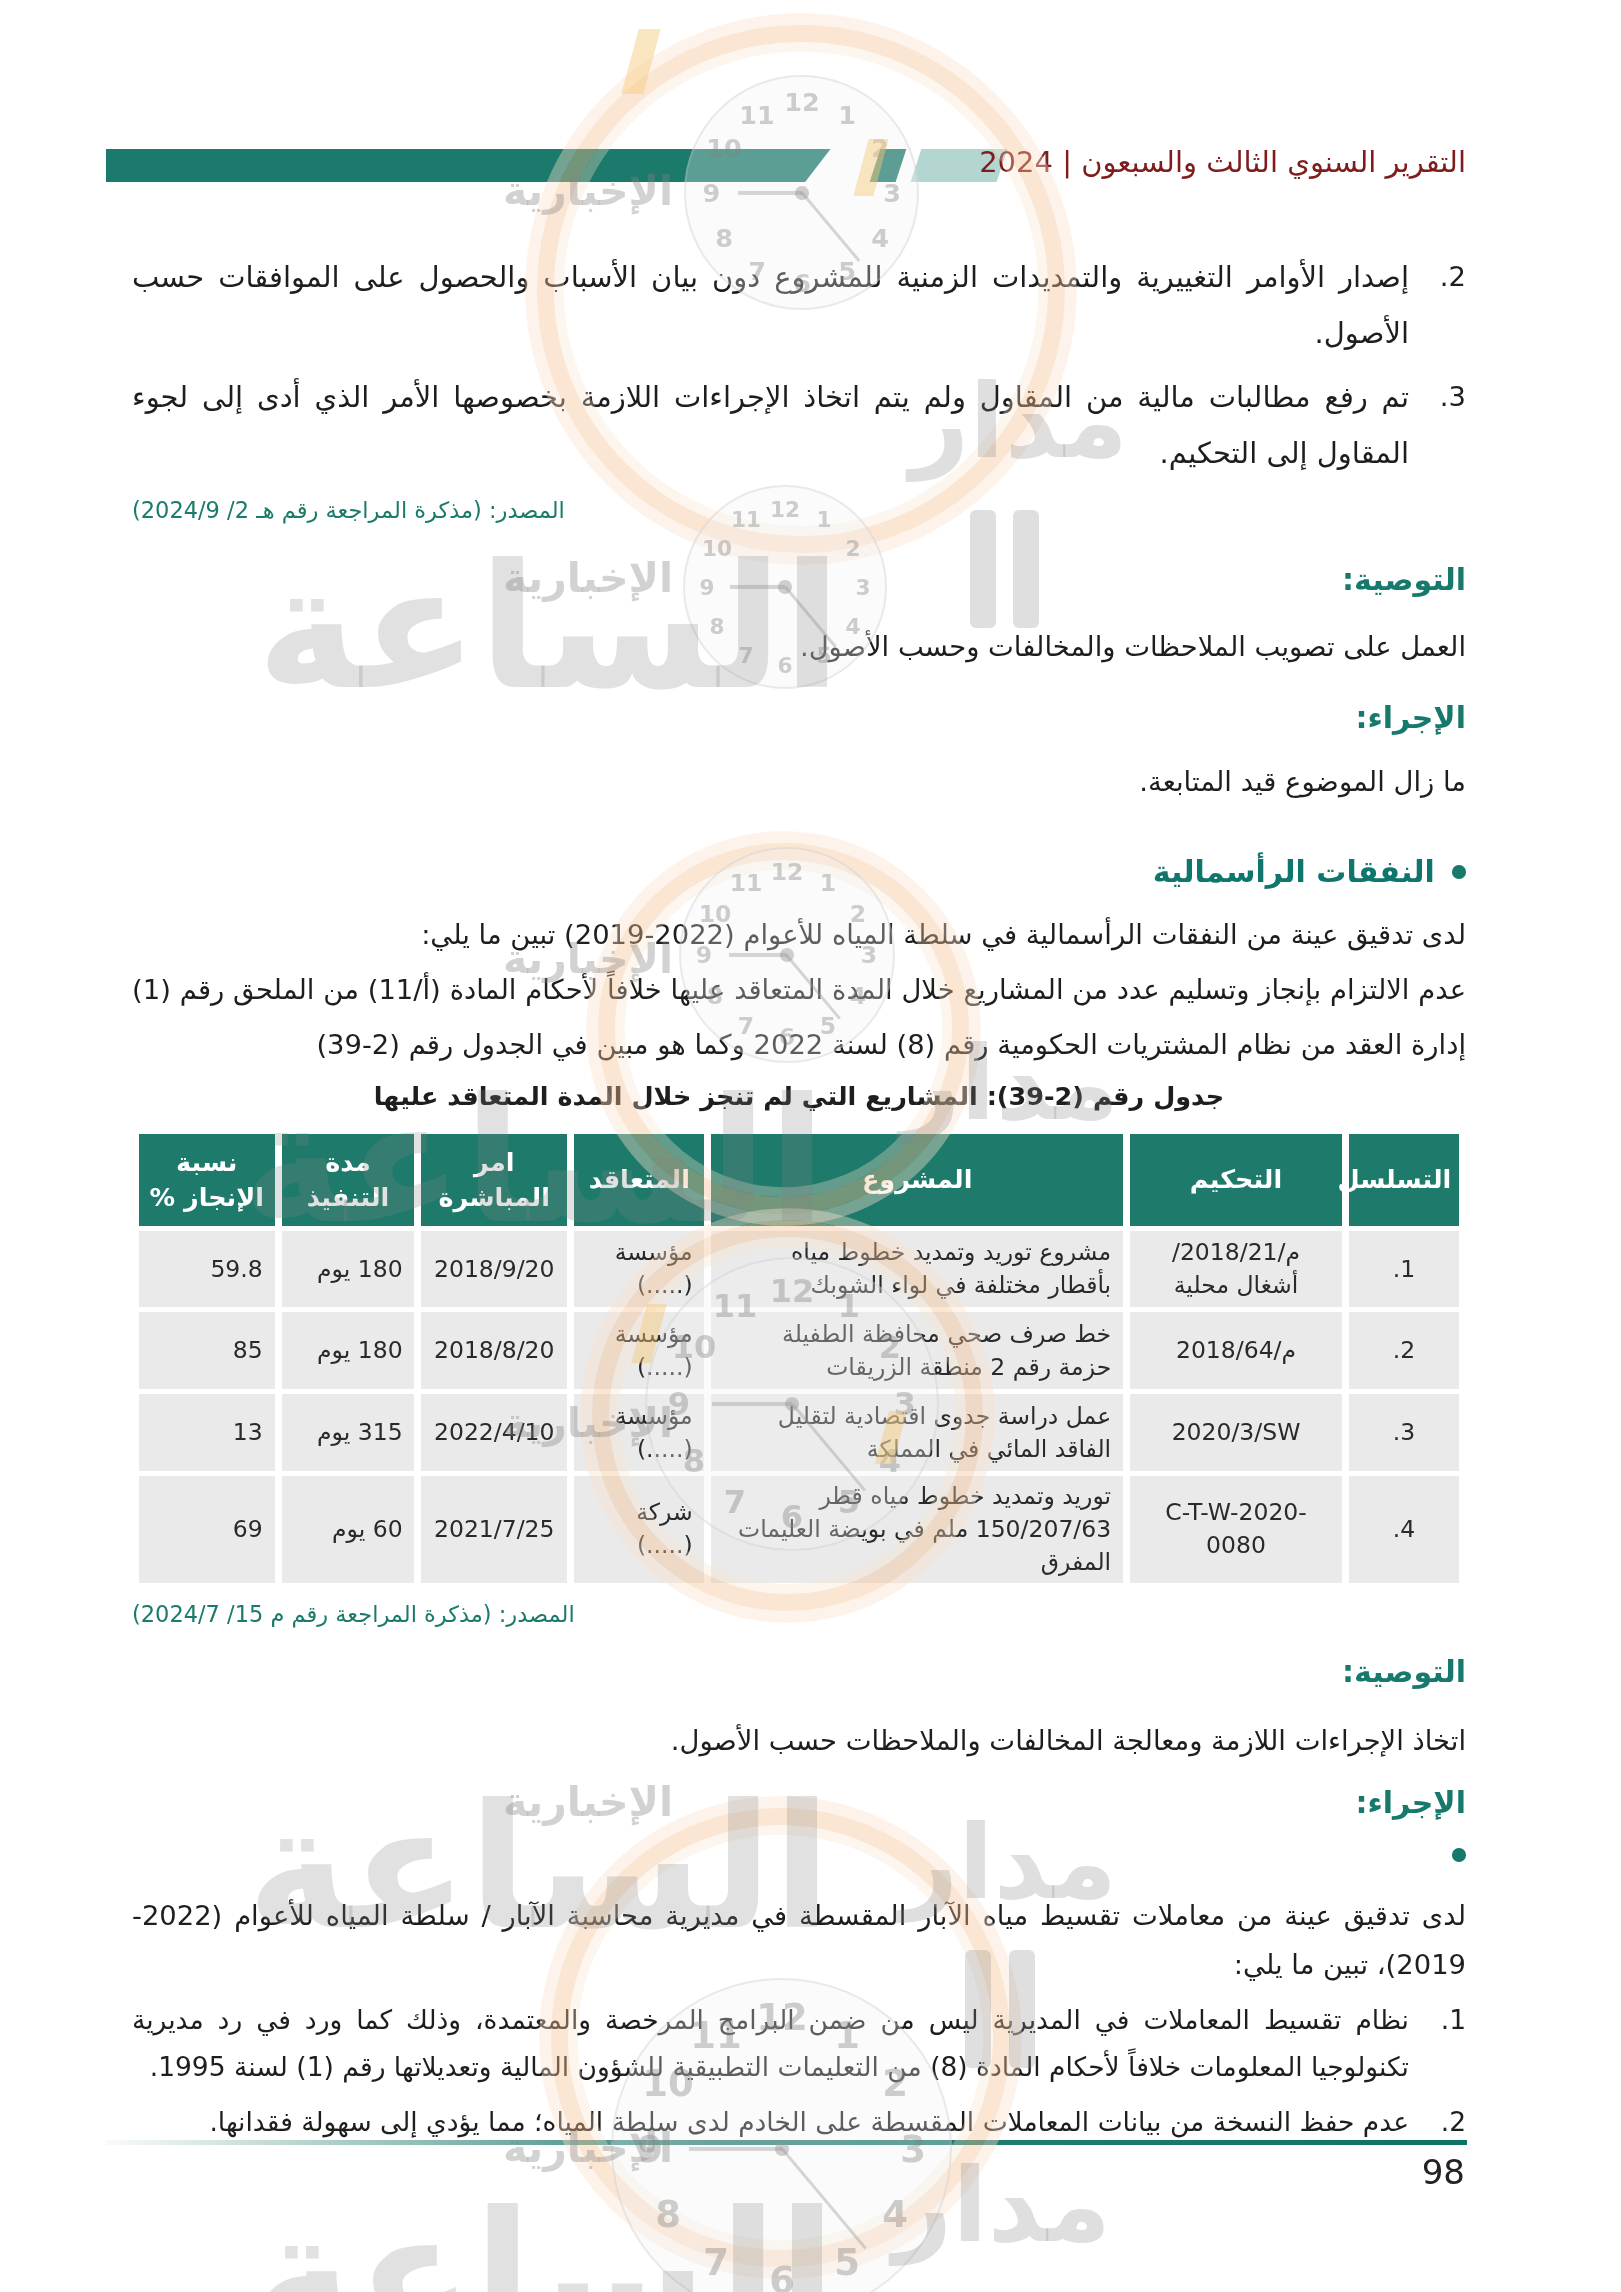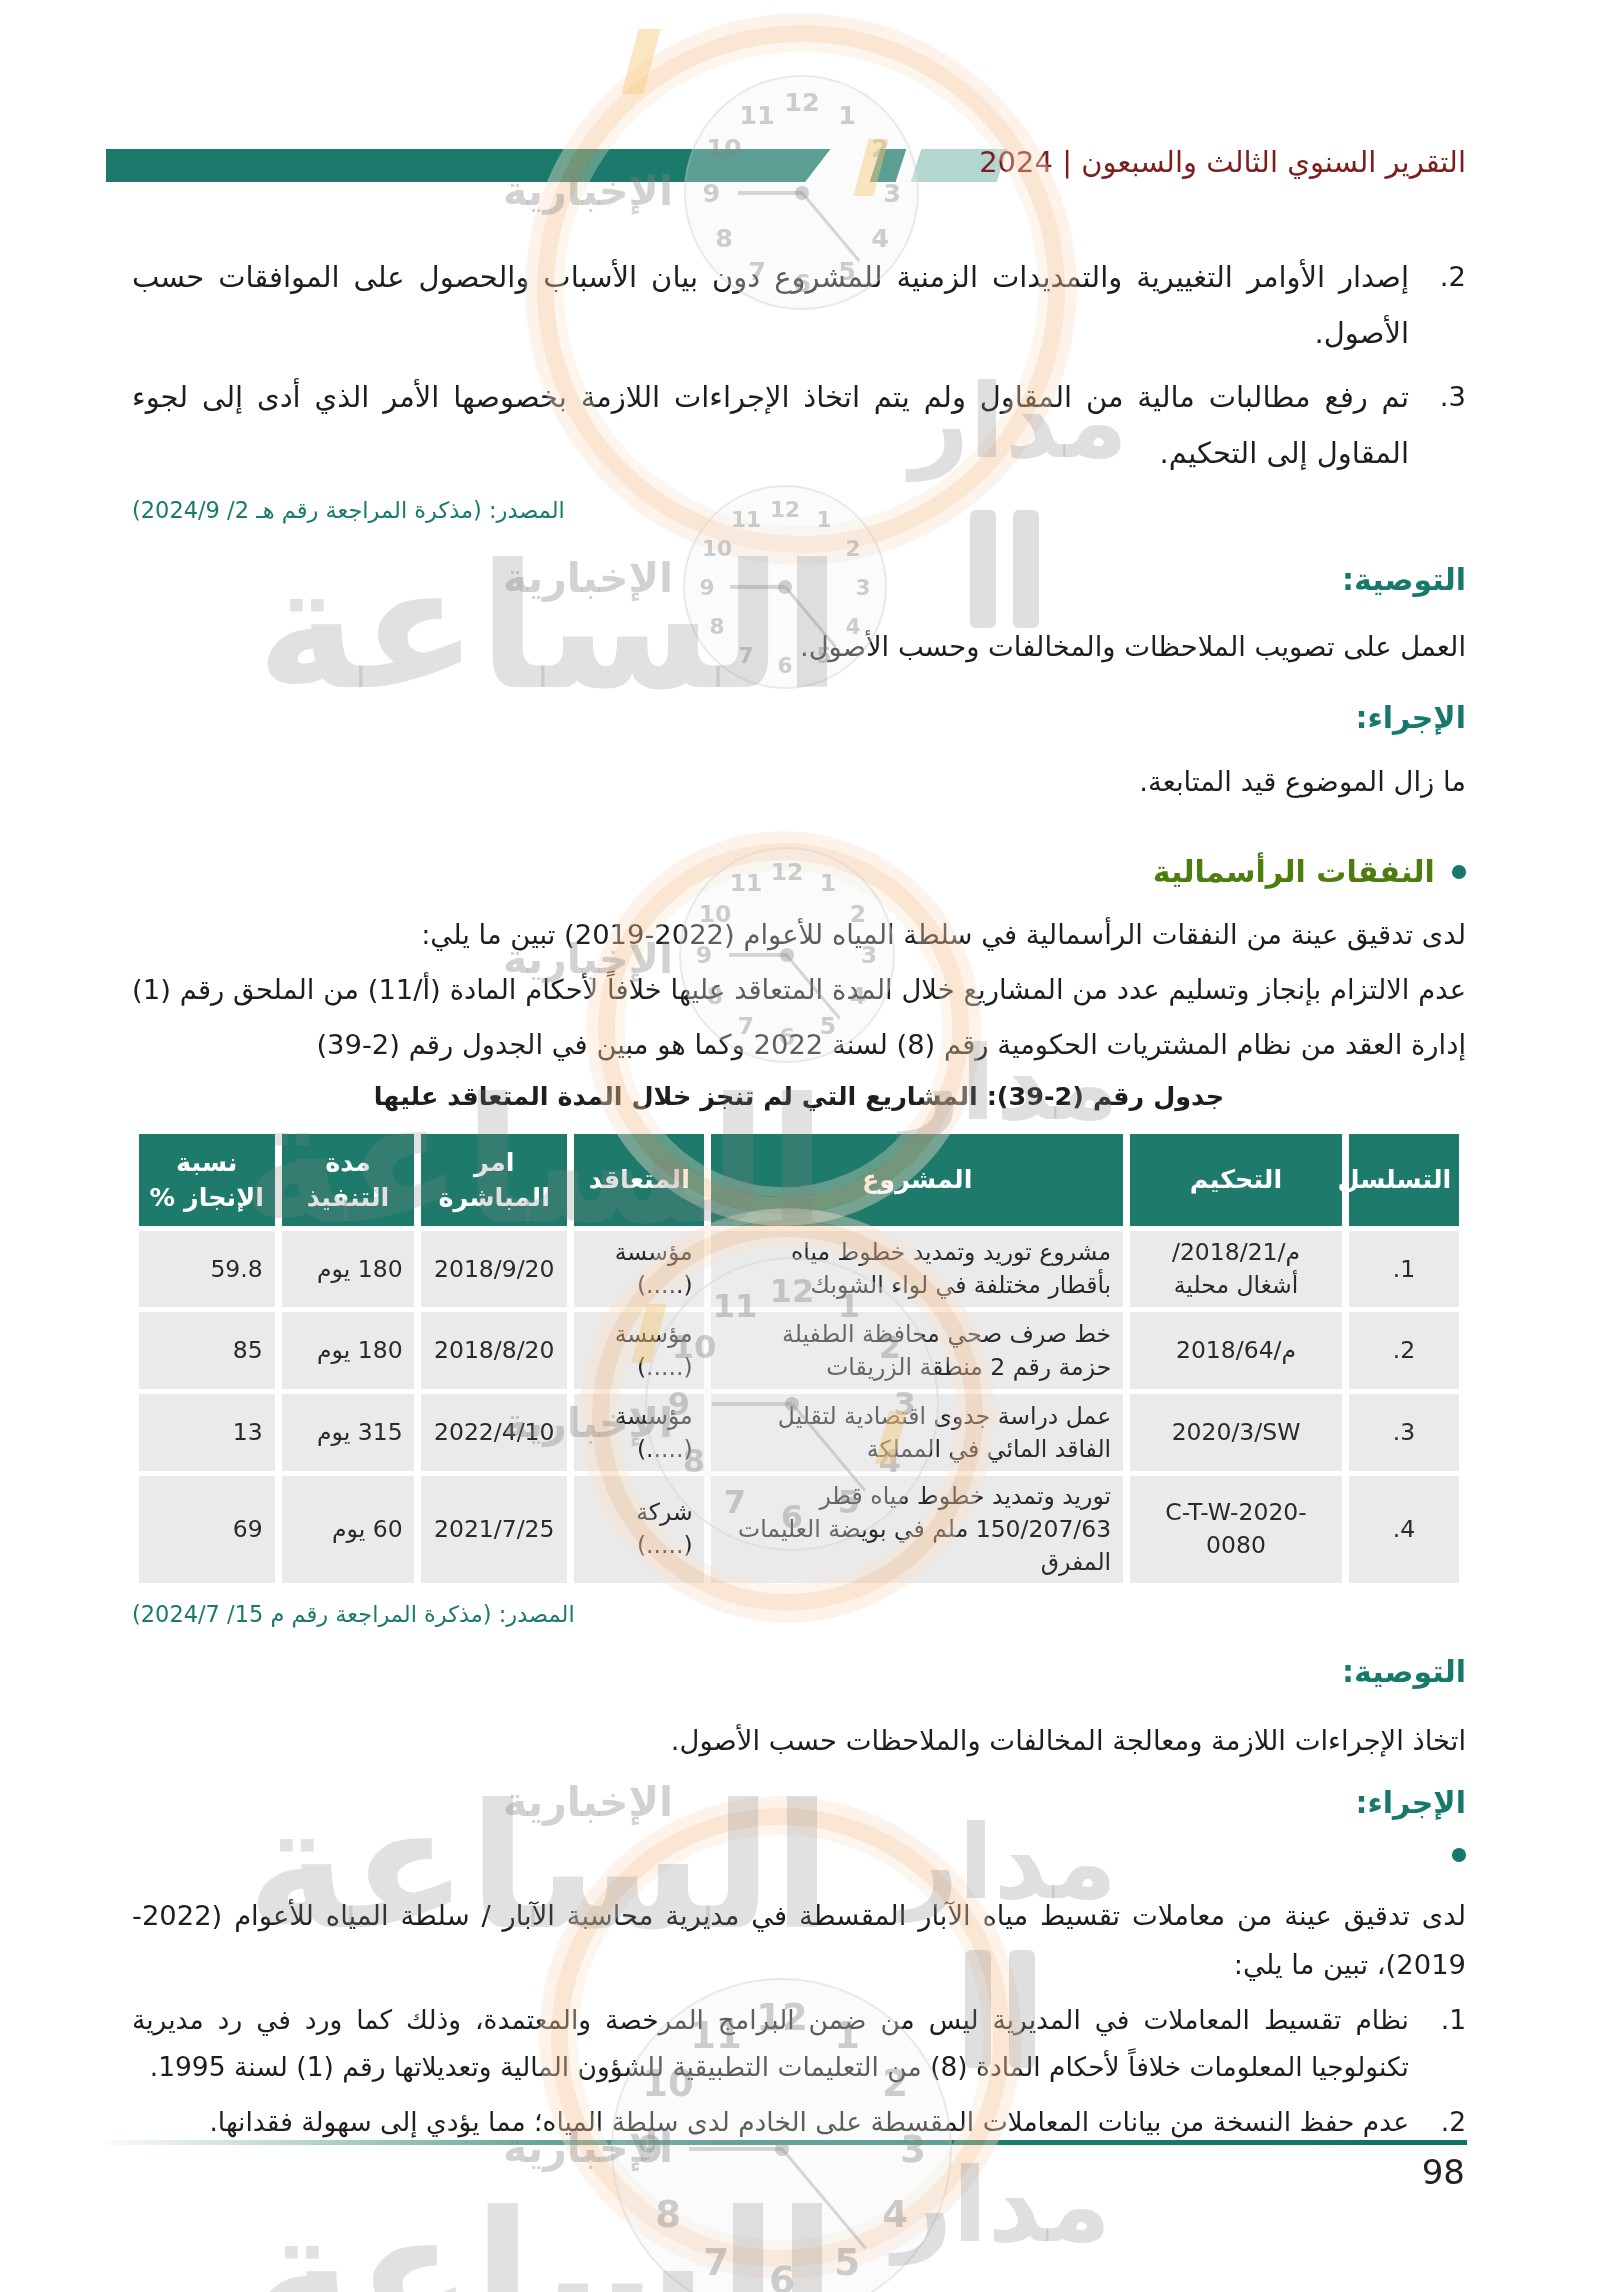--- a/index.html
+++ b/index.html
@@ -18,21 +18,21 @@
   
   .nlist{margin-top:63px;}
   .n-item{display:flex;direction:rtl;margin-top:7.8px;}
   .n-item .num{flex:0 0 57px;font-size:27.4px;line-height:56px;}
   .n-item .txt{flex:1;font-size:29px;line-height:56px;text-align:justify;}
   .nlist-b .n-item .num,.nlist-b .n-item .txt{font-size:26.5px;line-height:47px;}
 
   .src{margin-top:15.7px;font-size:22.5px;color:#1a7a6c;text-align:left;line-height:29px;}
   .h-green{font-weight:bold;font-size:30px;color:#17796c;line-height:43px;}
   .body-line{font-size:27.4px;line-height:55px;text-align:justify;}
-  .bullet-h{display:flex;align-items:center;gap:17.6px;font-weight:bold;font-size:30px;color:#4d7c0f;line-height:43px;}
+  .bullet-h{display:flex;align-items:center;gap:17.6px;font-weight:bold;font-size:30px;color:#0f766e;line-height:43px;}
   .bullet-h .dot{width:13.7px;height:13.7px;border-radius:50%;background:#17796c;flex:0 0 auto;}
 
   .para{font-size:27.4px;line-height:55px;text-align:justify;}
   .tbl-caption{margin-top:0;text-align:center;font-size:25.5px;font-weight:bold;line-height:49px;}
 
   
   table.rep{width:100%;margin-top:7.8px;border-collapse:separate;border-spacing:7.8px 5.9px;table-layout:fixed;}
   table.rep th{background:#1e7b6c;color:#fff;font-weight:bold;font-size:25.5px;height:84px;padding:3.9px 7.8px;text-align:center;line-height:35px;}
   table.rep td{background:#eaeaea;font-size:23.5px;height:69px;padding:3.9px 11.8px;line-height:33px;color:#2a2a2a;}
   td.c0{text-align:center;}

